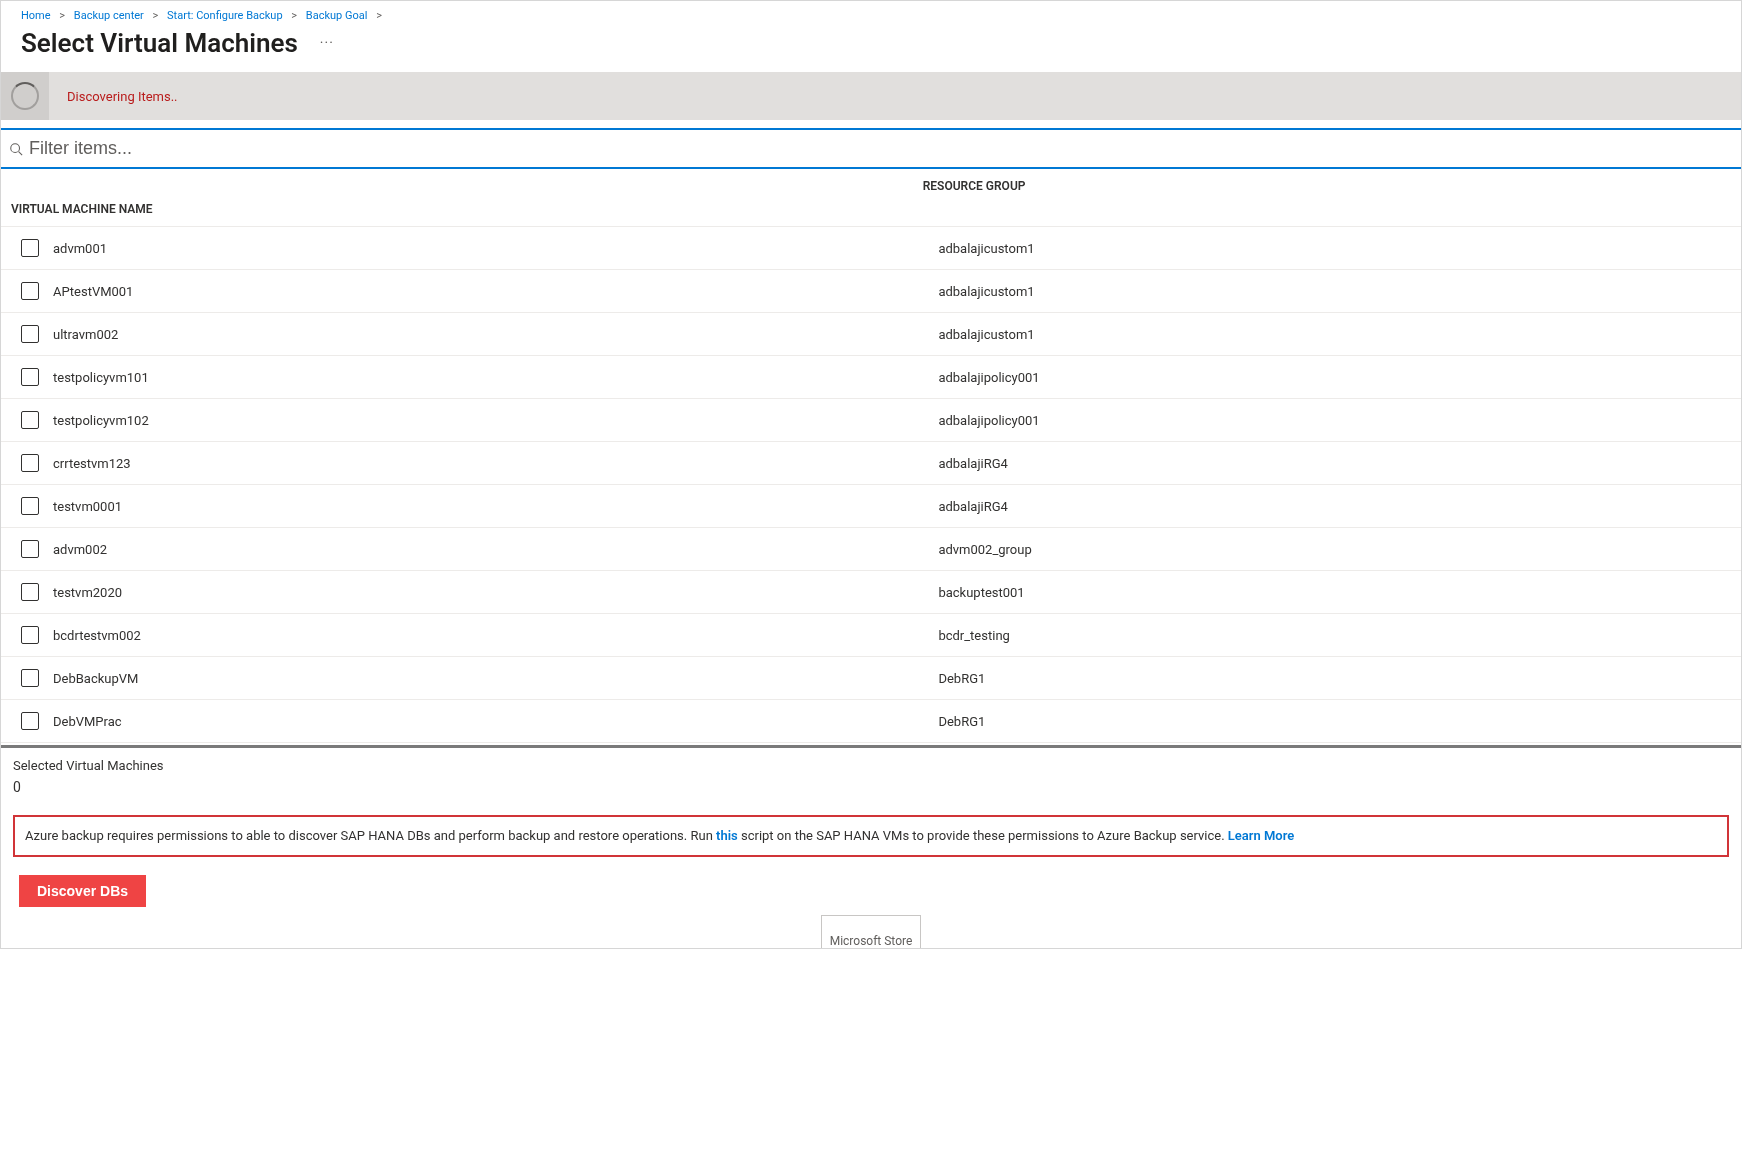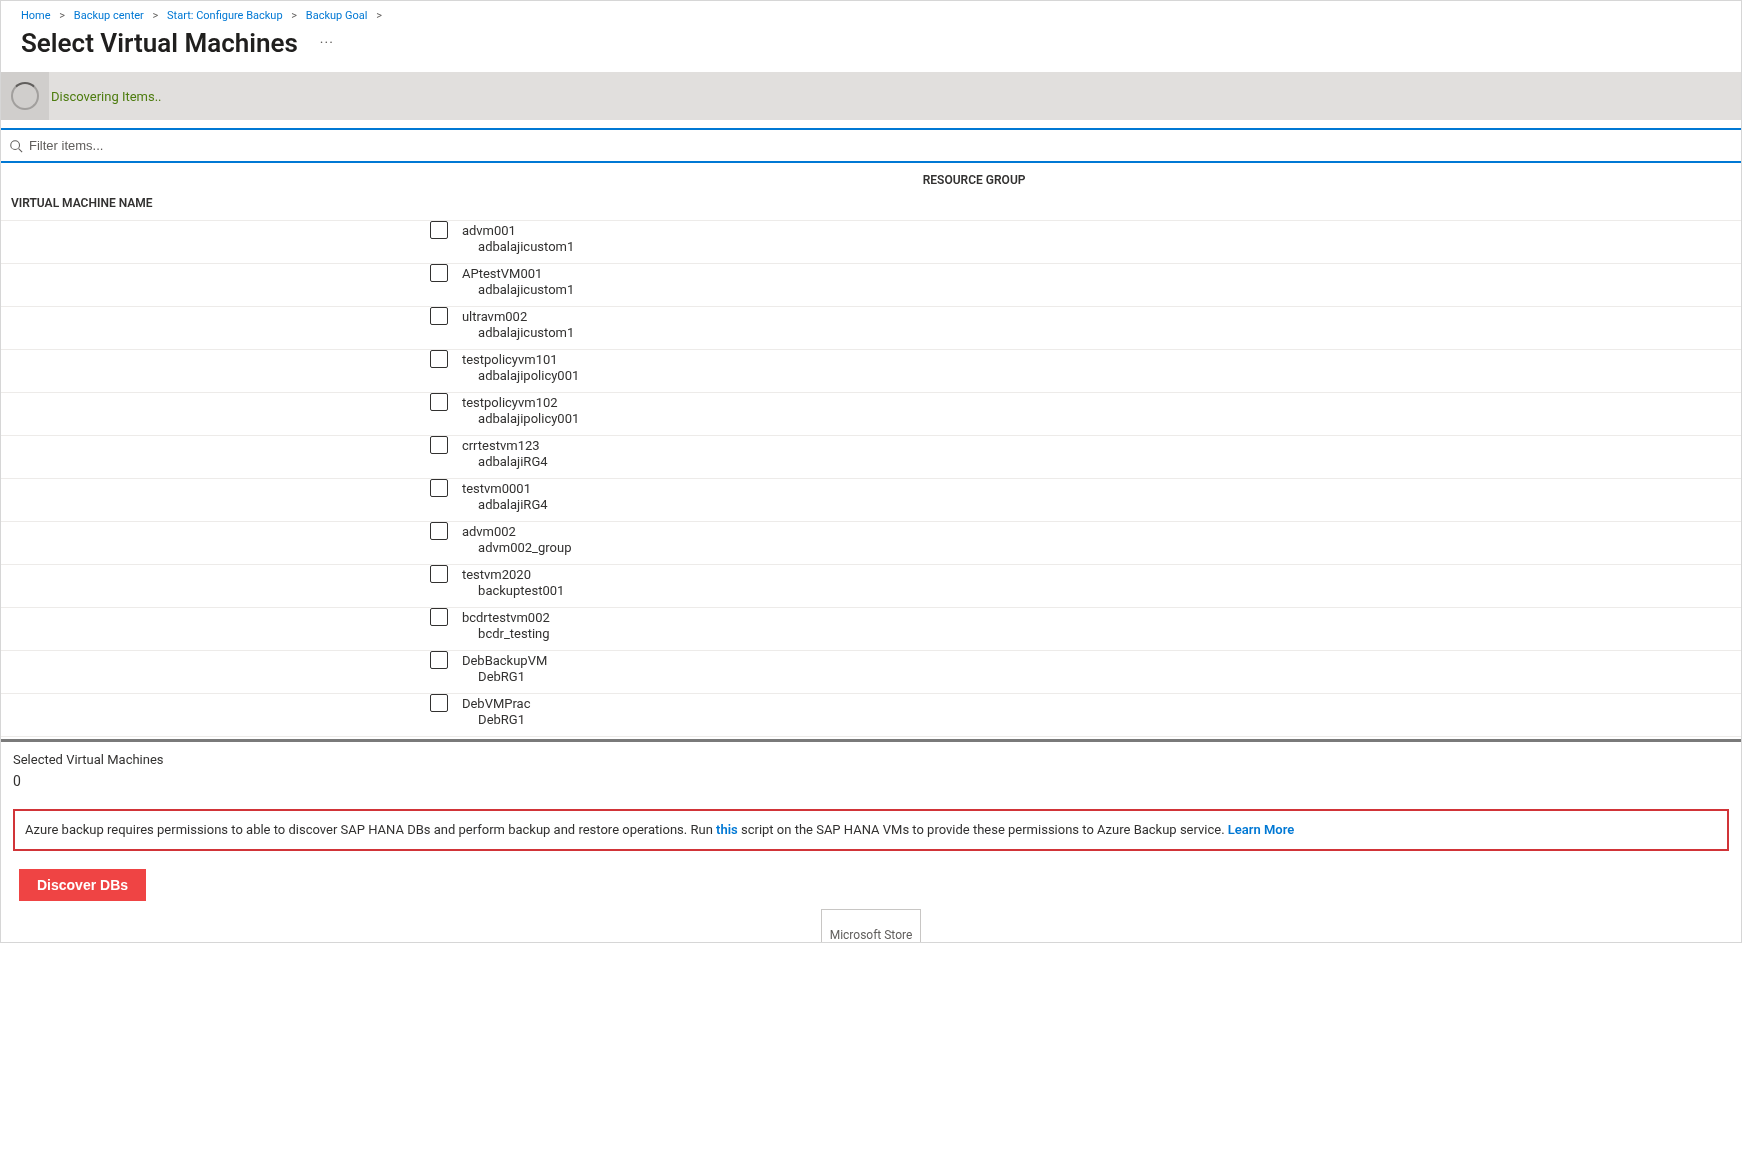--- a/index.html
+++ b/index.html
@@ -55,62 +55,61 @@
       justify-content: center;
     }
     .spinner {
       width: 28px;
       height: 28px;
       border: 2px solid #a19f9d;
       border-top-color: #605e5c;
       border-radius: 50%;
     }
     .status-text {
-      margin-left: 2px;
-      color: #4d7c0f;
+      margin-left: 18px;
+      color: #b91c1c;
       font-size: 13px;
     }
     .filter-row {
       display: flex;
       align-items: center;
       border-top: 2px solid #0078d4;
       border-bottom: 2px solid #0078d4;
       padding: 4px 8px;
       margin-top: 8px;
     }
     .search-icon {
       color: #605e5c;
       margin-right: 4px;
       display: inline-flex;
     }
     .filter-input {
       border: none;
       outline: none;
       flex: 1;
-      font-size: 13px;
+      font-size: 18px;
       color: #4d7c0f;
       padding: 4px 2px;
     }
     .filter-input::placeholder { color: #605e5c; }
     .table-header {
       display: flex;
       padding: 10px 8px;
       border-bottom: 1px solid #edebe9;
       font-size: 12px;
       font-weight: 600;
       color: #323130;
     }
     .col-vm { width: 53%; padding-left: 2px; margin-top: 23px; }
     .col-rg { width: 47%; }
     .vm-row {
       display: flex;
       align-items: center;
       border-bottom: 1px solid #edebe9;
       height: 43px;
-      flex-direction: column;
     }
     .vm-col-left {
       width: 53%;
       display: flex;
       align-items: center;
       padding-left: 20px;
     }
     .vm-col-right {
       width: 47%;
       color: #323130;

